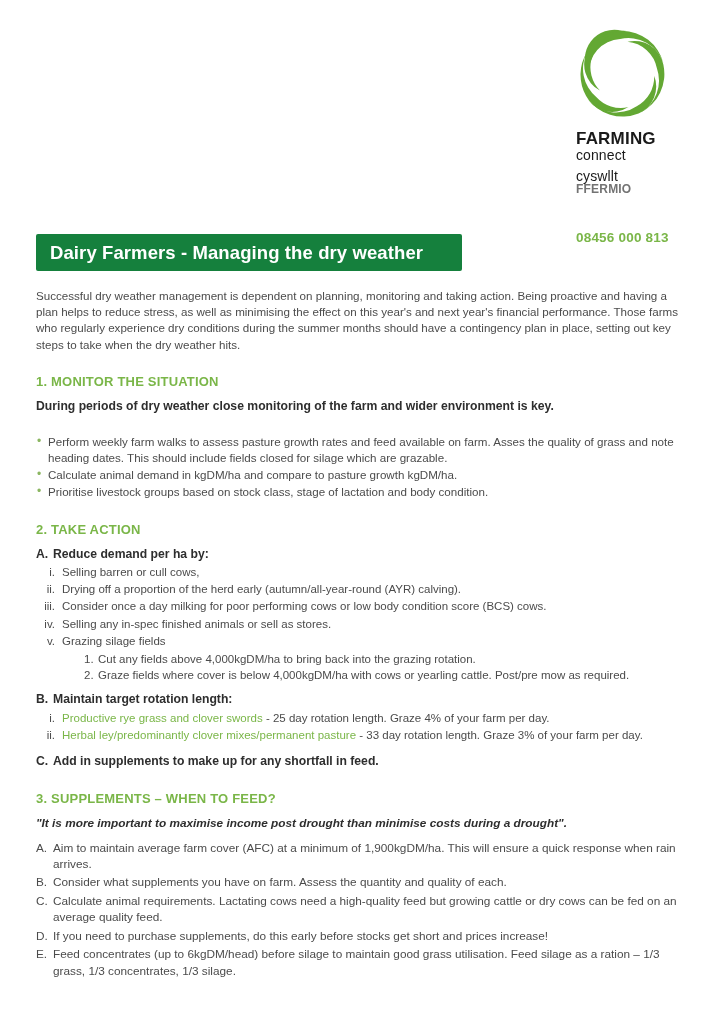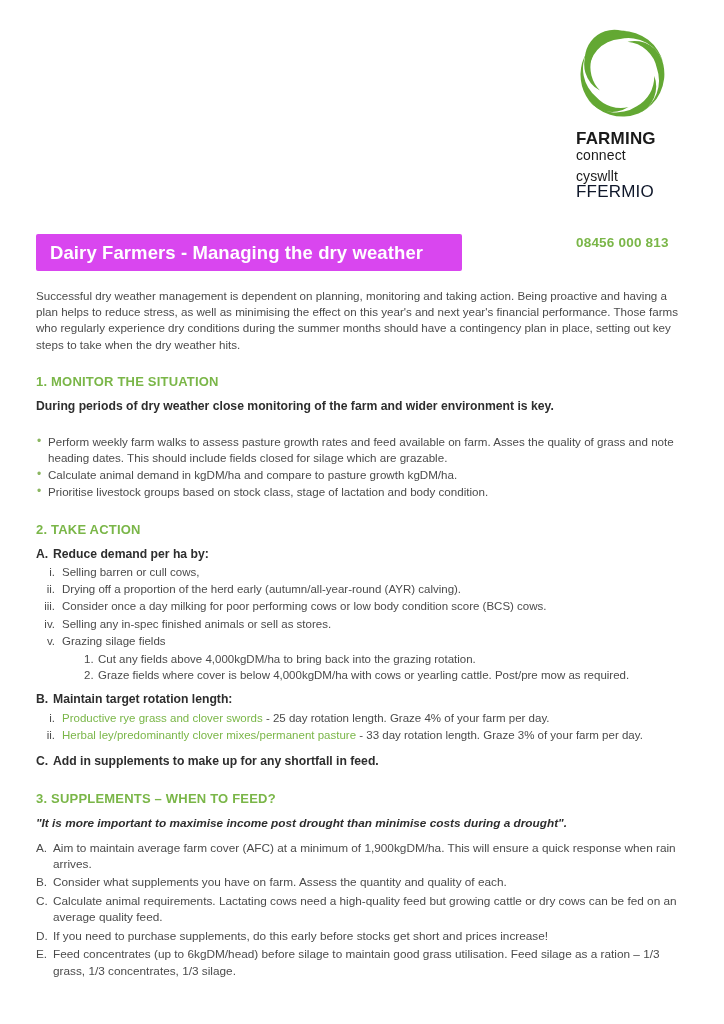--- a/index.html
+++ b/index.html
@@ -48,42 +48,42 @@
     letter-spacing: 0.1px;
   }
   .wm-cyswllt {
     font-size: 14px;
     font-weight: normal;
     color: #1a1a1a;
     margin-top: 6px;
     letter-spacing: 0.1px;
   }
   .wm-ffermio {
-    font-size: 17px;
-    font-weight: normal;
+    font-size: 12px;
+    font-weight: bold;
     letter-spacing: 0.2px;
-    color: #0f172a;
+    color: #737373;
   }
   .logo-phone {
     margin-top: 34px;
     margin-left: 4px;
     font-size: 13.5px;
     font-weight: bold;
     color: #7ab648;
     letter-spacing: 0.2px;
   }
 
   
   .title-banner {
     position: absolute;
     left: 36px;
     top: 234px;
     width: 426px;
     height: 37px;
-    background: #d946ef;
+    background: #15803d;
     border-radius: 2px;
     display: flex;
     align-items: center;
   }
   .title-banner-text {
     color: #ffffff;
     font-size: 18.5px;
     font-weight: bold;
     padding-left: 14px;
     letter-spacing: 0.1px;

